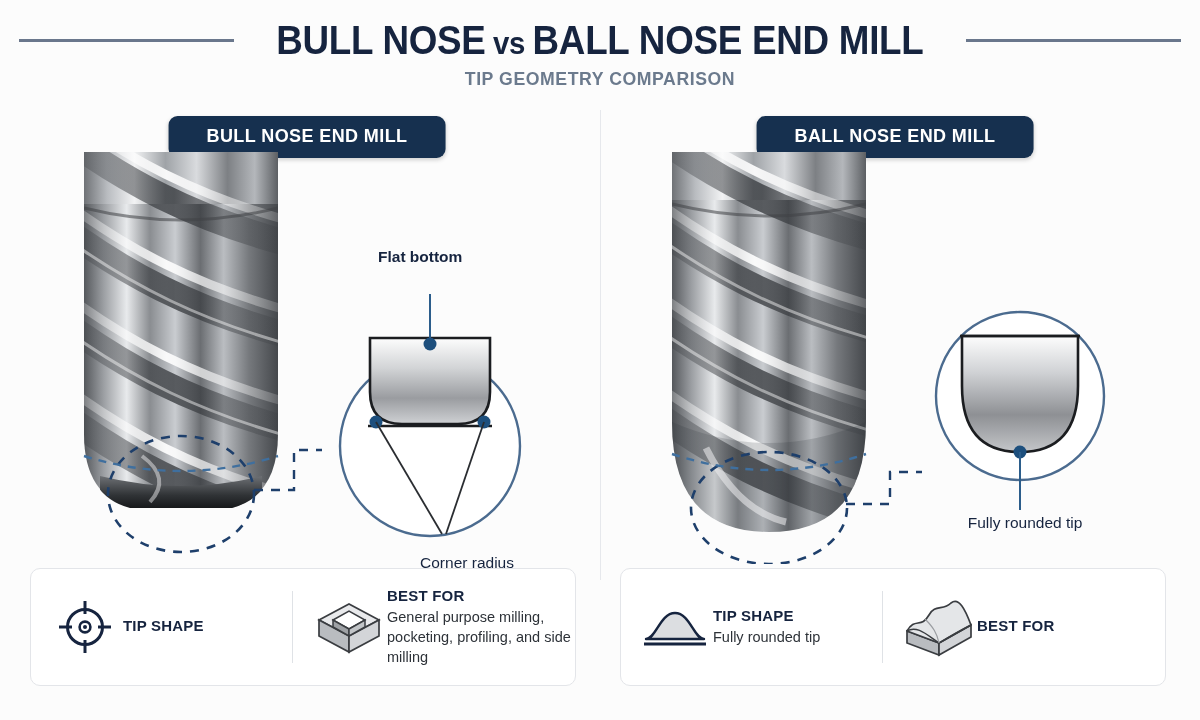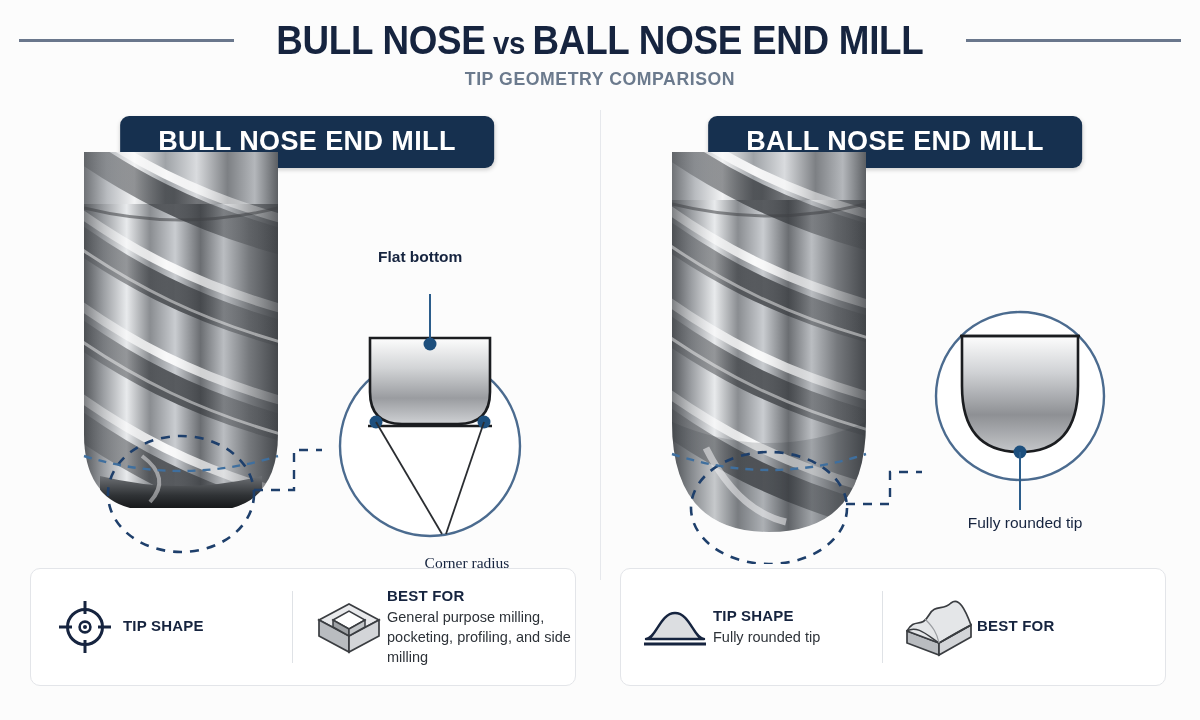--- a/index.html
+++ b/index.html
@@ -87,21 +87,21 @@
   }
 
   .badge {
     position: absolute;
     top: 12px;
     left: 50%;
     transform: translateX(-50%);
     background: #16304f;
     color: #ffffff;
     border-radius: 9px;
-    font-size: 27px;
+    font-size: 18px;
     font-weight: bold;
     letter-spacing: 0.4px;
     padding: 10px 38px 11px 38px;
     white-space: nowrap;
     box-shadow: 0 2px 4px rgba(0,0,0,0.18);
   }
 
   .art {
     position: absolute;
     top: 0; left: 0;
@@ -283,21 +283,21 @@
       <g>
         <circle cx="354" cy="318" r="6.5" fill="#1d4f7d"></circle>
         <circle cx="462" cy="318" r="6.5" fill="#1d4f7d"></circle>
         <line x1="354" y1="318" x2="420" y2="430" stroke="#2a2d31" stroke-width="1.8"></line>
         <line x1="462" y1="318" x2="424" y2="430" stroke="#2a2d31" stroke-width="1.8"></line>
       </g>
     </svg>
 
     <div style="position:absolute; left:356px; top:144px; width:180px; font-size:15.5px; color:#16243f; font-weight:bold;">Flat bottom</div>
 
-    <div style="position:absolute; left:330px; top:450px; width:230px; text-align:center; font-size:15.5px; color:#16243f;font-family:Liberation Serif, serif;">Corner radius</div>
+    <div style="position:absolute; left:330px; top:450px; width:230px; text-align:center; font-size:15.5px; color:#16243f;">Corner radius</div>
   </div>
 
   <div class="panel right">
     <div class="badge">BALL NOSE END MILL</div>
 
     <svg class="art" viewBox="0 0 570 460">
       <defs>
         <linearGradient id="shankR" x1="0" y1="0" x2="1" y2="0">
           <stop offset="0%" stop-color="#6f7276"></stop>
           <stop offset="12%" stop-color="#b9bcc0"></stop>

